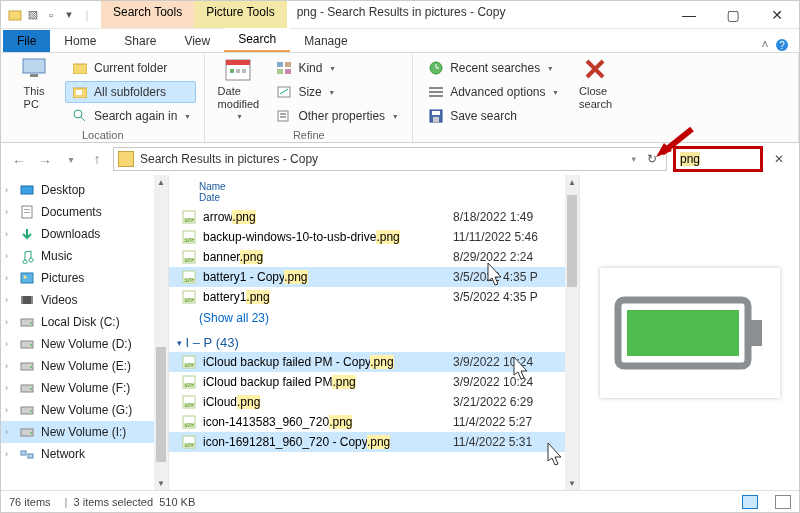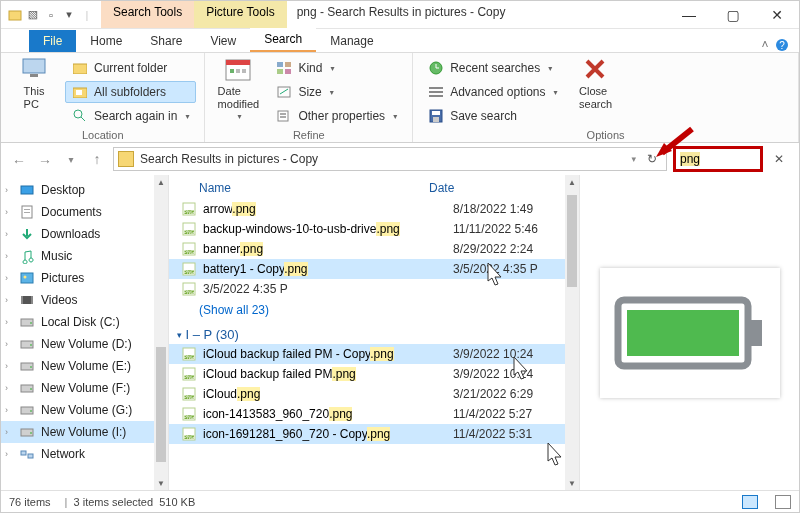--- a/index.html
+++ b/index.html
@@ -8,21 +8,21 @@
   .qat { display:flex; align-items:center; gap:2px; padding:0 6px;}
   .qat .ico { width:16px; height:16px; display:flex; align-items:center; justify-content:center; font-size:11px; color:#555;}
   .contextual-tab { padding:4px 12px 3px; font-size:12px; }
   .ct-search { background:#fbddc4; }
   .ct-picture{ background:#f4e8a9; }
   .title { flex:1; text-align:left; padding:4px 10px; font-size:12px; color:#333;}
   .winctl { display:flex;}
   .winctl div { width:44px; display:flex; align-items:center; justify-content:center; font-size:14px; color:#333;}
   .ribbon-tabs { display:flex; align-items:flex-end; height:24px; border-bottom:1px solid #dcdcdc; padding-left:2px;}
   .ribbon-tabs .tab { padding:4px 14px; font-size:12px; color:#333; }
-  .ribbon-tabs .tab.file { background:#1979ca; color:#fef9c3;margin-left:26px; }
+  .ribbon-tabs .tab.file { background:#1979ca; color:#000000; }
   .ribbon-tabs .tab.active { border-bottom:2px solid #f0a050; background:#fff;}
   .ribbon-tabs .tab.search { color:#000;}
   .ribbon-tabs .spacer { flex:1;}
   .ribbon-tabs .help { width:24px; text-align:center; color:#1979ca; padding-right:6px;}
   .ribbon-tabs .collapse { width:20px; text-align:center; color:#777;}
   .ribbon { height:90px; display:flex; border-bottom:1px solid #d0d0d0; background:#fcfcfc;}
   .ribbon-group { border-right:1px solid #e2e2e2; padding:4px 8px 2px; display:flex; flex-direction:column;}
   .rg-body { flex:1; display:flex; align-items:flex-start; gap:6px;}
   .rg-label { text-align:center; font-size:11px; color:#666; padding-top:2px;}
   .big-btn { display:flex; flex-direction:column; align-items:center; justify-content:space-between; width:50px; gap:2px; font-size:11px; color:#333; line-height:1.15;}
@@ -41,21 +41,21 @@
   .search-box span.hl { background:#f7e9a0;}
   .clear-btn { width:20px; height:20px; color:#555; display:flex; align-items:center; justify-content:center;}
   .main { display:flex; height: calc(513px - 28px - 24px - 90px - 32px - 22px - 2px);}
   .sidebar { width:168px; border-right:1px solid #e5e5e5; overflow-y:auto; padding:4px 0; position:relative;}
   .sidebar-item { display:flex; align-items:center; gap:6px; padding:3px 6px 3px 18px; font-size:12px; color:#222; white-space:nowrap;}
   .sidebar-item.selected { background:#cce8ff;}
   .sidebar-item .ico{width:16px;height:16px;}
   .tree-caret { position:absolute; left:4px; color:#888; font-size:9px;}
   .content { flex:1; display:flex; overflow:hidden;}
   .list-area { flex:1; overflow-y:auto; position:relative;}
-  .columns { display:flex; padding:6px 4px 4px 30px; color:#1b5aa0; font-size:12px;}
+  .columns { display:flex; padding:6px 4px 4px 30px; color:#1b5aa0; font-size:10px;flex-direction:column;}
   .col-name { width:230px;}
   .col-date { flex:1;}
   .row { display:flex; align-items:center; padding:2px 4px 2px 12px; font-size:12px; gap:6px; white-space:nowrap;}
   .row.selected { background:#cce8ff;}
   .row .fico{width:16px;height:16px;}
   .row .nm { width:244px; overflow:hidden; text-overflow:ellipsis;}
   .row .dt { color:#333;}
   .hl { background:#fff2a8;}
   .show-all { color:#0066cc; padding:4px 4px 4px 30px; font-size:12px;}
   .group-hdr { color:#1b5aa0; padding:6px 4px 2px 8px; font-size:13px; display:flex; align-items:center; gap:4px;}
@@ -255,21 +255,20 @@
       <div class="big-btn">
         <div class="bi">
             <svg width="24" height="24">
               <path d="M4 4 L20 20 M20 4 L4 20" stroke="#c0392b" stroke-width="4"></path>
             </svg>
           </div>
         <span style="white-space:pre-line">Close
 search</span>
       </div>
     </div>
-    <div class="rg-label">Options</div>
   </div>
 </div>
 
 <div class="addr-row">
   <div class="nav-arrow">←</div>
   <div class="nav-arrow">→</div>
   <div class="nav-arrow" style="font-size:10px">▾</div>
   <div class="nav-arrow">↑</div>
   <div class="addr-bar">
     <span class="folder-ico"></span>
@@ -483,27 +482,28 @@
             <span class="dt">3/5/2022 4:35 P</span>
           </div>
           <div class="row">
             <span class="fico">
               <svg width="16" height="16">
                 <rect x="2" y="2" width="12" height="12" fill="#fff" stroke="#b6cf8e"></rect>
                 <rect x="3" y="9" width="10" height="4" fill="#7aaf3c"></rect>
                 <text x="8" y="13" font-size="5" fill="#fff" text-anchor="middle">PNG</text>
               </svg>
             </span>
+            <span class="nm">battery1<span class="hl">.png</span></span>
             <span class="dt">3/5/2022 4:35 P</span>
           </div>
         </div>
       <div class="show-all">(Show all 23)</div>
       <div class="group-hdr">
           <span style="font-size:9px">▾</span>
-          <span>I – P (30)</span>
+          <span>I – P (43)</span>
         </div>
       <div id="rows-bottom">
           <div class="row selected">
             <span class="fico">
               <svg width="16" height="16">
                 <rect x="2" y="2" width="12" height="12" fill="#fff" stroke="#b6cf8e"></rect>
                 <rect x="3" y="9" width="10" height="4" fill="#7aaf3c"></rect>
                 <text x="8" y="13" font-size="5" fill="#fff" text-anchor="middle">PNG</text>
               </svg>
             </span>

